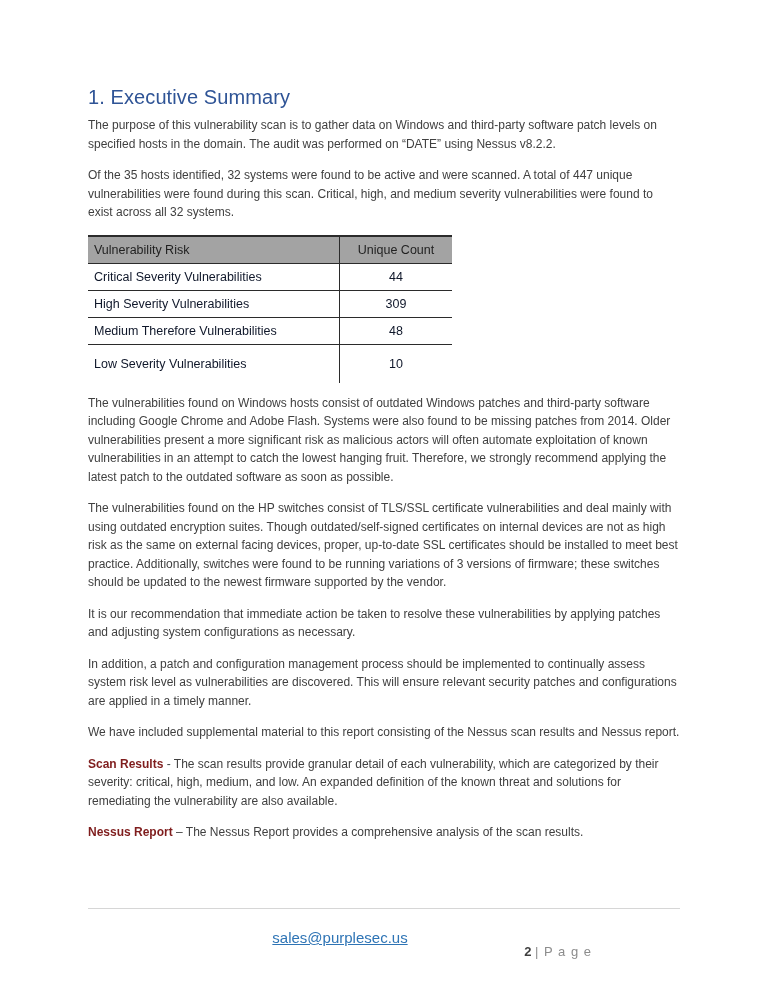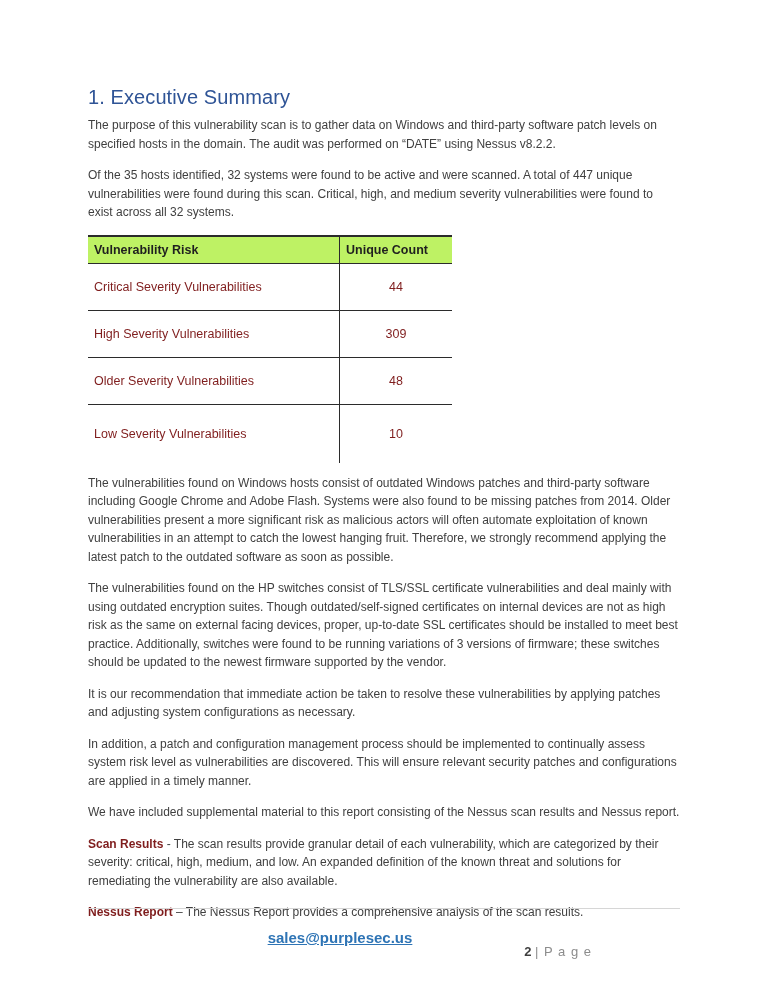--- a/index.html
+++ b/index.html
@@ -32,37 +32,38 @@
     margin: 0 0 13px 0;
   }
   p.body-par strong { color: #7f1d1d; }
   table.vuln-table {
     border-collapse: collapse;
     width: 364px;
     margin: 2px 0 11px 0;
     font-size: 12.5px;
   }
   table.vuln-table th {
-    background: #bef264;
+    background: #a3a3a3;
     border-top: 2px solid #2b2b2b;
     border-bottom: 1px solid #2b2b2b;
     color: #1f1f1f;
-    font-weight: bold;
+    font-weight: normal;
     text-align: left;
     padding: 6px 6px;
   }
   table.vuln-table th.count-col {
+    text-align: center;
     border-left: 1px solid #2b2b2b;
     width: 100px;
     margin-top: 8px;
   }
   table.vuln-table td {
     border-bottom: 1px solid #2b2b2b;
-    padding: 16px 6px;
-    color: #7f1d1d;
+    padding: 6px 6px;
+    color: #0f172a;
   }
   table.vuln-table td.count-cell {
     text-align: center;
     border-left: 1px solid #2b2b2b;
     margin-top: 16px;
   }
   table.vuln-table tr.last-row td {
     border-bottom: none;
     height: 26px;
     vertical-align: middle;
@@ -90,21 +91,21 @@
   .footer-email {
     position: absolute;
     left: 0;
     top: 929px;
     width: 100%;
     text-align: center;
   }
   .footer-email a {
     color: #2E74B5;
     font-size: 15px;
-    font-weight: bold;
+    font-weight: normal;
     text-decoration: underline;
     margin-top: 27px;
   }
 </style>
 </head>
 <body>
 
 <div class="page">
   <div class="content">
 
@@ -122,21 +123,21 @@
       <tbody>
         <tr>
           <td>Critical Severity Vulnerabilities</td>
           <td class="count-cell">44</td>
         </tr>
         <tr>
           <td>High Severity Vulnerabilities</td>
           <td class="count-cell">309</td>
         </tr>
         <tr>
-          <td>Older Severity Vulnerabilities</td>
+          <td>Medium Therefore Vulnerabilities</td>
           <td class="count-cell">48</td>
         </tr>
         <tr class="last-row">
           <td>Low Severity Vulnerabilities</td>
           <td class="count-cell">10</td>
         </tr>
       </tbody>
     </table>
 
     <p class="body-par">The vulnerabilities found on Windows hosts consist of outdated Windows patches and third-party software including Google Chrome and Adobe Flash. Systems were also found to be missing patches from 2014. Older vulnerabilities present a more significant risk as malicious actors will often automate exploitation of known vulnerabilities in an attempt to catch the lowest hanging fruit. Therefore, we strongly recommend applying the latest patch to the outdated software as soon as possible.</p>

